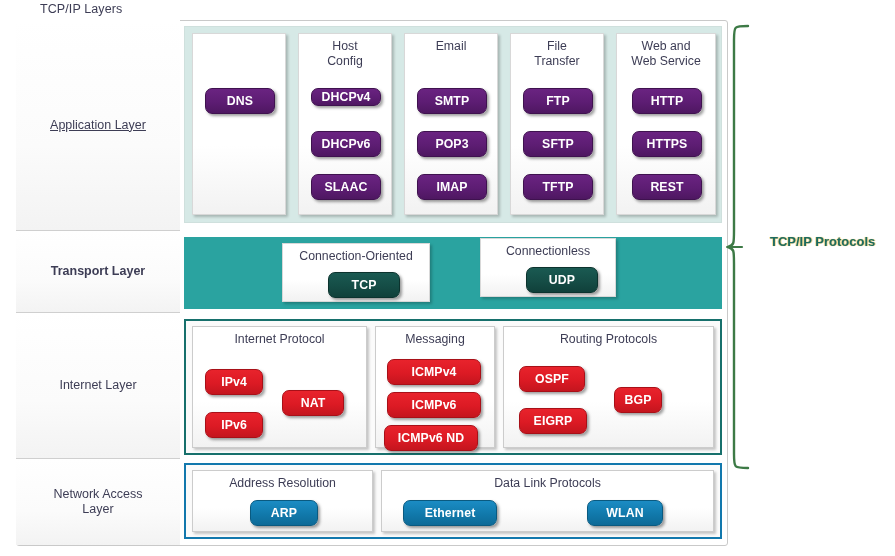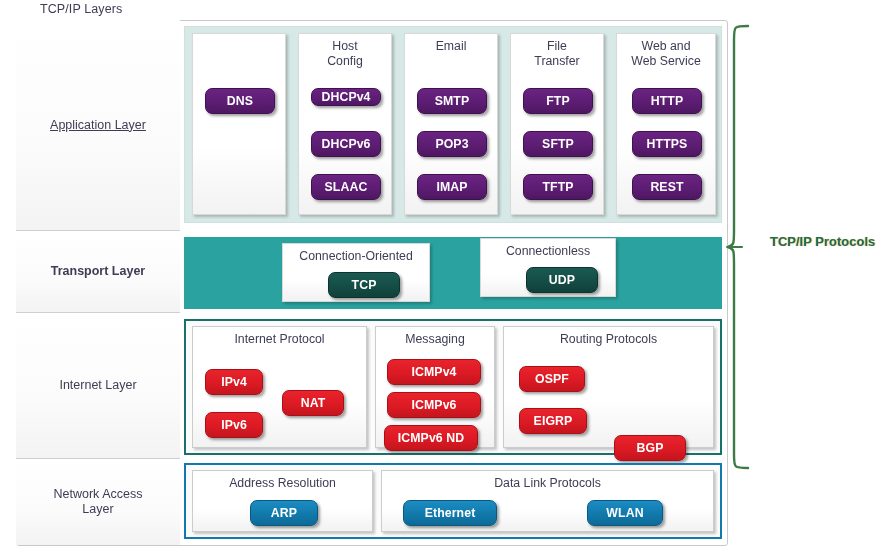--- a/index.html
+++ b/index.html
@@ -184,21 +184,21 @@
     <div class="g-title">Messaging</div>
     <div class="pill red" style="left:11px;top:32px;width:94px;height:26px;">ICMPv4</div>
     <div class="pill red" style="left:11px;top:65px;width:94px;height:26px;">ICMPv6</div>
     <div class="pill red" style="left:8px;top:98px;width:94px;height:26px;">ICMPv6 ND</div>
   </div>
 
   <div class="group inet-g" style="left:317px;top:5px;width:211px;height:122px;">
     <div class="g-title">Routing Protocols</div>
     <div class="pill red" style="left:15px;top:39px;width:66px;height:26px;">OSPF</div>
     <div class="pill red" style="left:15px;top:81px;width:68px;height:26px;">EIGRP</div>
-    <div class="pill red" style="left:110px;top:60px;width:72px;height:26px;margin-top:48px;">BGP</div>
+    <div class="pill red" style="left:110px;top:60px;width:48px;height:26px;">BGP</div>
   </div>
 </div>
 
 <div class="layer-band" id="band-na">
 
   <div class="group na-g" style="left:6px;top:5px;width:181px;height:62px;">
     <div class="g-title">Address Resolution</div>
     <div class="pill blue" style="left:57px;top:29px;width:68px;height:26px;">ARP</div>
   </div>
 

